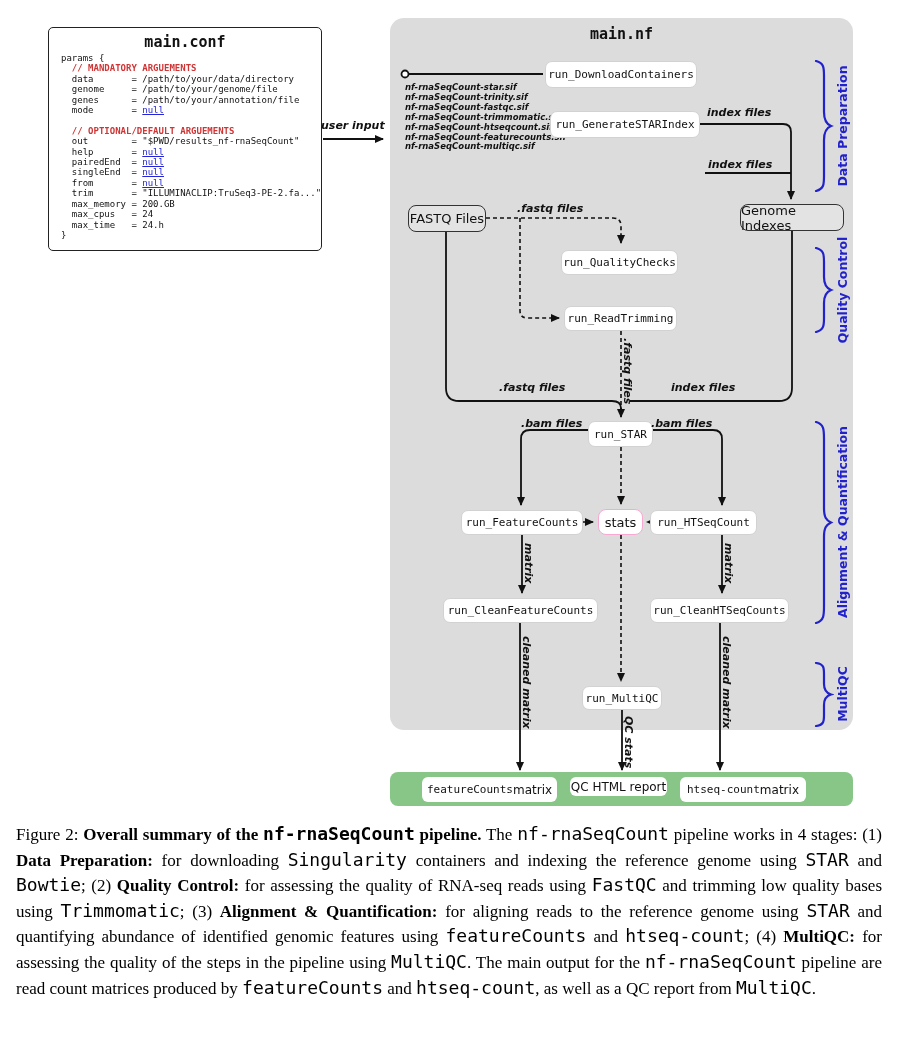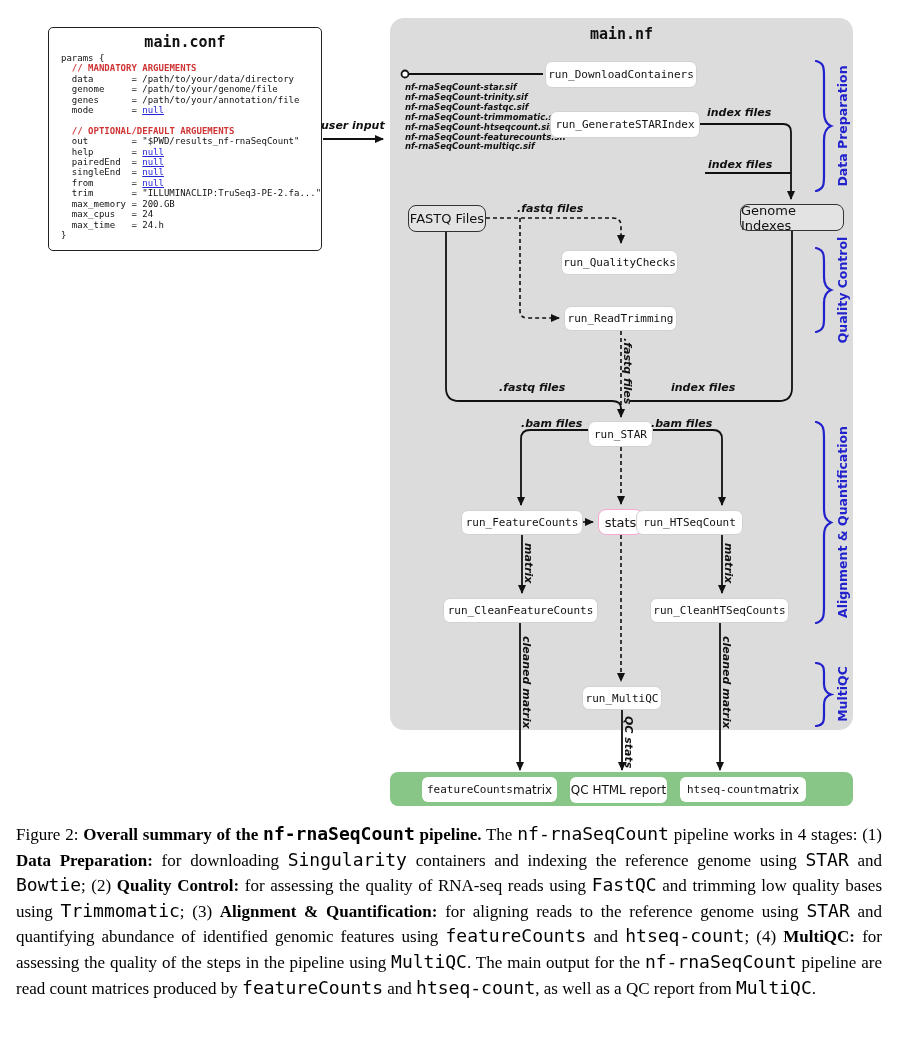--- a/index.html
+++ b/index.html
@@ -118,21 +118,21 @@
 
   <div class="node" style="left:545px;top:61px;width:152px;height:27px">run_DownloadContainers</div>
   <div class="node" style="left:550px;top:111px;width:150px;height:27px">run_GenerateSTARIndex</div>
   <div class="io-node" style="left:408px;top:205px;width:78px;height:27px">FASTQ Files</div>
   <div class="io-node" style="left:740px;top:204px;width:104px;height:27px">Genome Indexes</div>
   <div class="node" style="left:561px;top:250px;width:117px;height:25px">run_QualityChecks</div>
   <div class="node" style="left:564px;top:306px;width:113px;height:25px">run_ReadTrimming</div>
   <div class="node" style="left:588px;top:421px;width:65px;height:26px">run_STAR</div>
   <div class="node" style="left:461px;top:510px;width:122px;height:25px">run_FeatureCounts</div>
   <div class="node-sans" style="left:598px;top:509px;width:45px;height:26px">stats</div>
-  <div class="node" style="left:636px;top:510px;width:107px;height:25px">run_HTSeqCount</div>
+  <div class="node" style="left:650px;top:510px;width:107px;height:25px">run_HTSeqCount</div>
   <div class="node" style="left:443px;top:598px;width:155px;height:25px">run_CleanFeatureCounts</div>
   <div class="node" style="left:650px;top:598px;width:139px;height:25px">run_CleanHTSeqCounts</div>
   <div class="node" style="left:582px;top:686px;width:80px;height:24px">run_MultiQC</div>
 
   <div class="e-label" style="left:707px;top:106px">index files</div>
   <div class="e-label" style="left:708px;top:158px">index files</div>
   <div class="e-label" style="left:517px;top:202px">.fastq files</div>
   <div class="e-label" style="left:499px;top:381px">.fastq files</div>
   <div class="e-label" style="left:671px;top:381px">index files</div>
   <div class="e-label" style="left:521px;top:417px">.bam files</div>
@@ -160,21 +160,21 @@
 
   <span class="stage-label" style="left:842px;top:126px">Data Preparation</span>
   <span class="stage-label" style="left:842px;top:290px">Quality Control</span>
   <span class="stage-label" style="left:842px;top:522px">Alignment &amp; Quantification</span>
   <span class="stage-label" style="left:842px;top:694px">MultiQC</span>
 
   <div class="out-box" style="left:422px;top:777px;width:135px;height:25px">
       <span class="seg-m">featureCounts</span>
       <span> matrix</span>
     </div>
-  <div class="out-box" style="left:570px;top:777px;width:97px;height:26px">
+  <div class="out-box" style="left:570px;top:777px;width:97px;height:19px">
       <span>QC HTML report</span>
     </div>
   <div class="out-box" style="left:680px;top:777px;width:126px;height:25px">
       <span class="seg-m">htseq-count</span>
       <span> matrix</span>
     </div>
 
   <p class="caption"><span>Figure 2: </span><span class="seg-b">Overall summary of the </span><span class="seg-b seg-m">nf-rnaSeqCount</span><span class="seg-b"> pipeline.</span><span> The </span><span class="seg-m">nf-rnaSeqCount</span><span> pipeline works in 4 stages: (1) </span><span class="seg-b">Data Preparation:</span><span> for downloading </span><span class="seg-m">Singularity</span><span> containers and indexing the reference genome using </span><span class="seg-m">STAR</span><span> and </span><span class="seg-m">Bowtie</span><span>; (2) </span><span class="seg-b">Quality Control:</span><span> for assessing the quality of RNA-seq reads using </span><span class="seg-m">FastQC</span><span> and trimming low quality bases using </span><span class="seg-m">Trimmomatic</span><span>; (3) </span><span class="seg-b">Alignment &amp; Quantification:</span><span> for aligning reads to the reference genome using </span><span class="seg-m">STAR</span><span> and quantifying abundance of identified genomic features using </span><span class="seg-m">featureCounts</span><span> and </span><span class="seg-m">htseq-count</span><span>; (4) </span><span class="seg-b">MultiQC:</span><span> for assessing the quality of the steps in the pipeline using </span><span class="seg-m">MultiQC</span><span>. The main output for the </span><span class="seg-m">nf-rnaSeqCount</span><span> pipeline are read count matrices produced by </span><span class="seg-m">featureCounts</span><span> and </span><span class="seg-m">htseq-count</span><span>, as well as a QC report from </span><span class="seg-m">MultiQC</span><span>.</span></p>
 
 </div>

